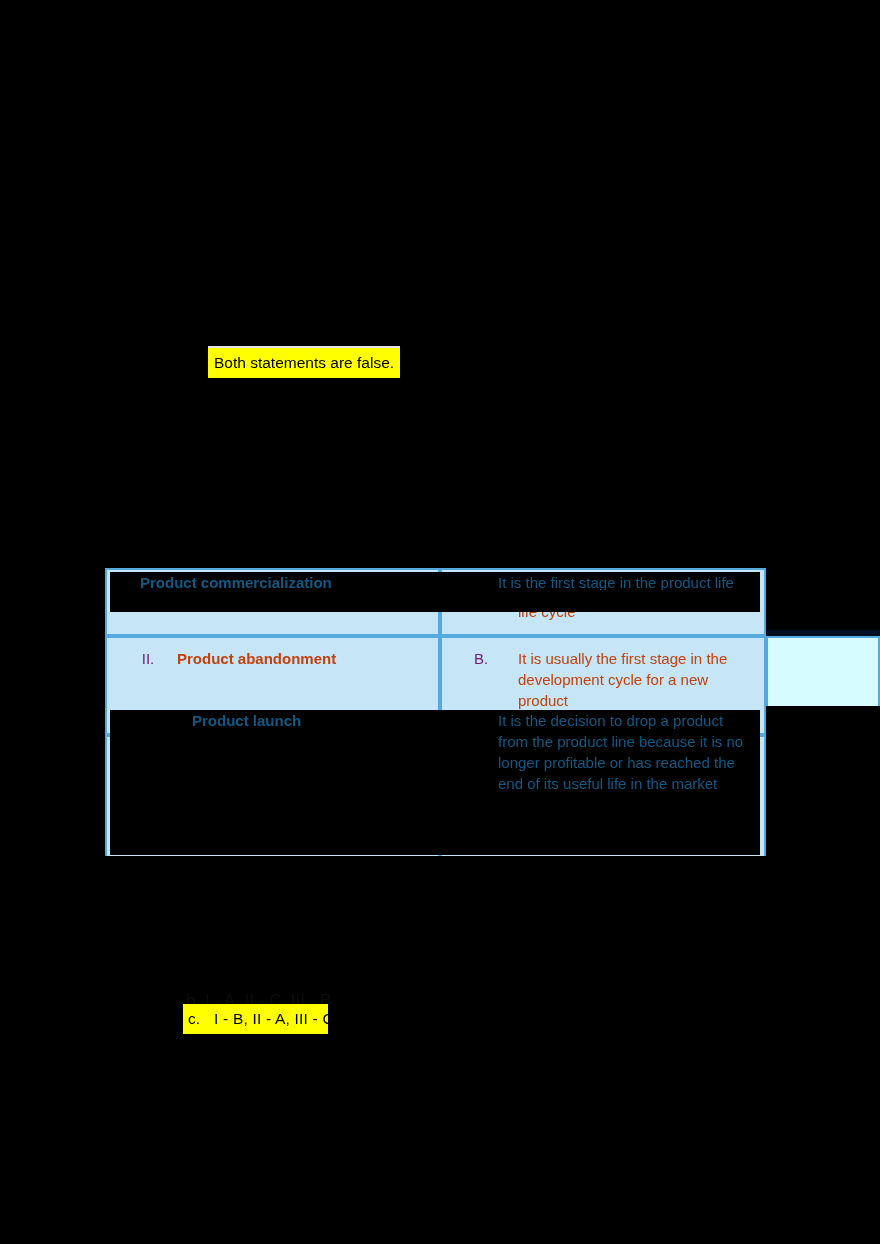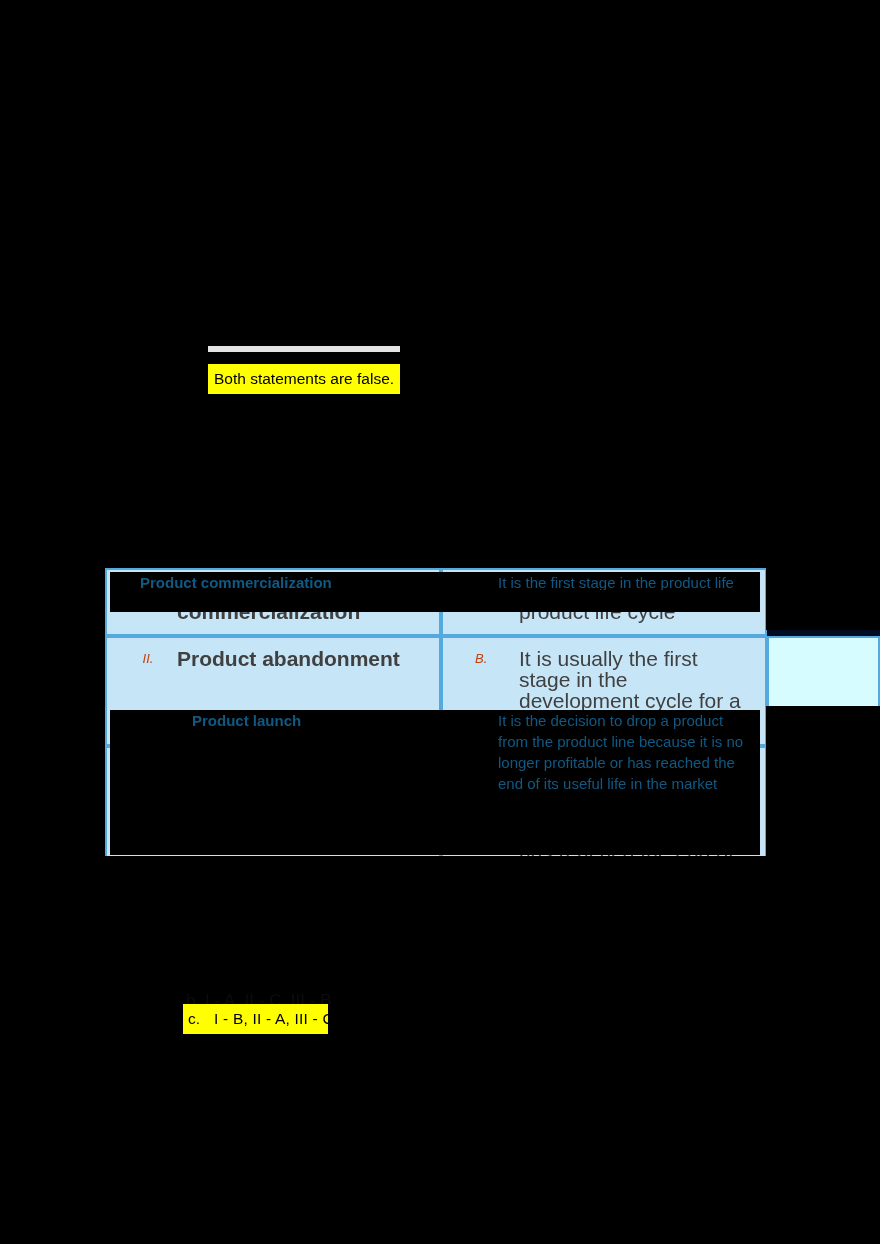--- a/index.html
+++ b/index.html
@@ -26,21 +26,21 @@
     padding: 2px 6px;
     box-sizing: border-box;
   }
   .hl-cap {
     position: absolute;
     background: #e4e4e4;
   }
 
   #statement-answer {
     left: 208px;
-    top: 364px;
+    top: 348px;
     width: 192px;
     height: 30px;
     display: flex;
     align-items: center;
     font-size: 15.5px;
   }
   #statement-answer-cap {
     left: 208px;
     top: 346px;
     width: 192px;
@@ -91,31 +91,30 @@
     border: 2px solid #54a9de;
     background: #c6e6f7;
   }
   .cell-inner {
     display: flex;
     padding: 10px 12px 12px 12px;
     box-sizing: border-box;
   }
   .marker {
     flex: 0 0 58px;
-    font-size: 13px;
+    font-size: 15px;
     line-height: 22px;
-    color: #c2410c;
+    color: #701a75;
     text-align: center;
-    font-style: italic;
   }
   .marker.letter { flex: 0 0 44px; text-align: left; padding-left: 20px; }
   .body-txt {
-    font-size: 21px;
+    font-size: 15px;
     line-height: 21px;
-    color: #404040;
+    color: #c2410c;
   }
   .body-txt.bold { font-weight: bold; }
 
   td.col-left   { width: 335px; }
   td.col-right  { width: 327px; }
   td.col-spill  { width: 113px; border-left: none; }
 
   tr.r1 td, tr.r3 td { height: 0; }
 
   .cell-tall { min-height: 95px; }

